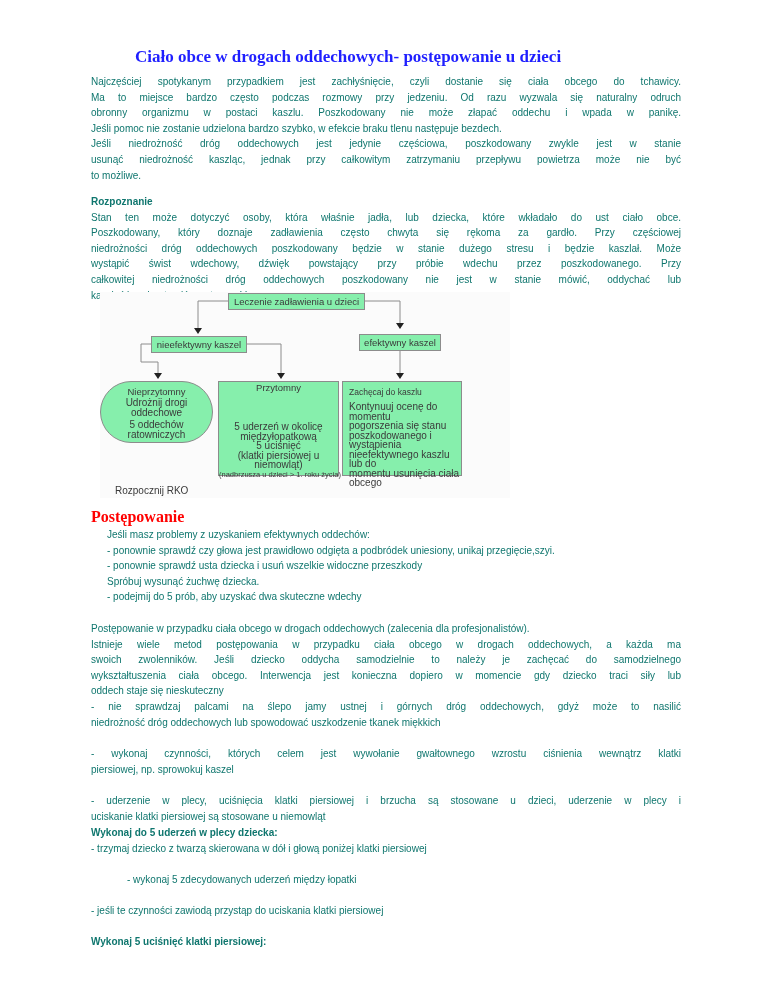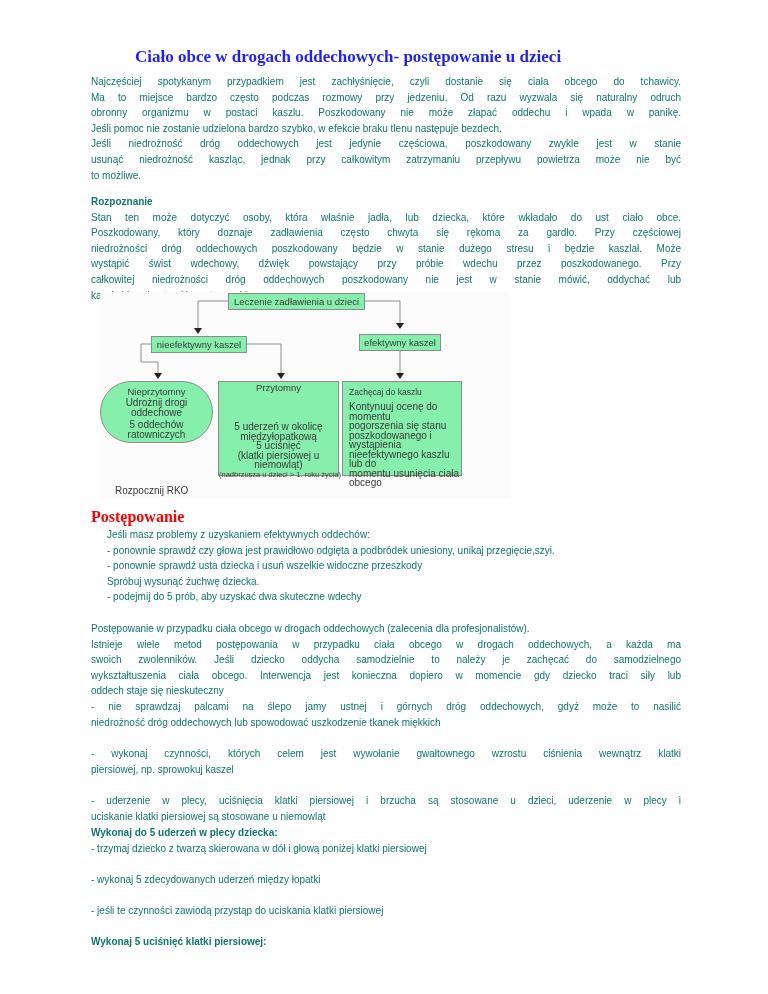--- a/index.html
+++ b/index.html
@@ -91,21 +91,21 @@
 
   <div class="para" style="top:793px;">
     <span class="line justify">- uderzenie w plecy, uciśnięcia klatki piersiowej i brzucha są stosowane u dzieci, uderzenie w plecy i</span>
     <span class="line">uciskanie klatki piersiowej są stosowane u niemowląt</span>
   </div>
 
   <div class="para" style="top:825px;">
     <span class="line bold">Wykonaj do 5 uderzeń w plecy dziecka:</span>
     <span class="line">- trzymaj dziecko z twarzą skierowana w dół i głową poniżej klatki piersiowej</span>
   </div>
-  <div class="para" style="top:872px;">
+  <div class="para" style="top:872px;margin-left:36px;">
     <span class="line">- wykonaj 5 zdecydowanych uderzeń między łopatki</span>
   </div>
   <div class="para" style="top:903px;">
     <span class="line">- jeśli te czynności zawiodą przystąp do uciskania klatki piersiowej</span>
   </div>
   <div class="para" style="top:934px;">
     <span class="line bold">Wykonaj 5 uciśnięć klatki piersiowej:</span>
   </div>
 </div>
 

